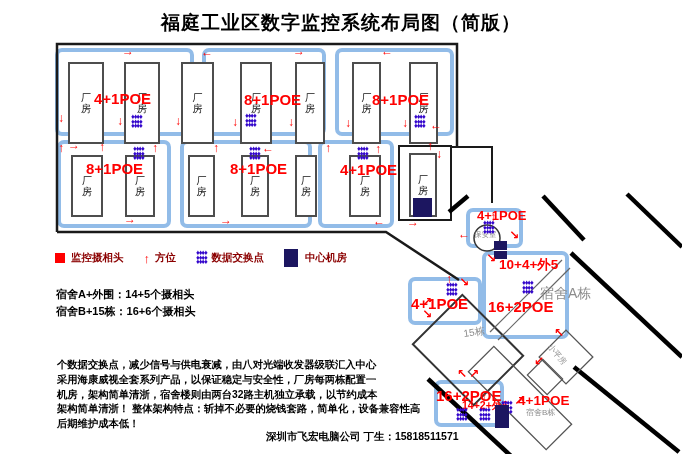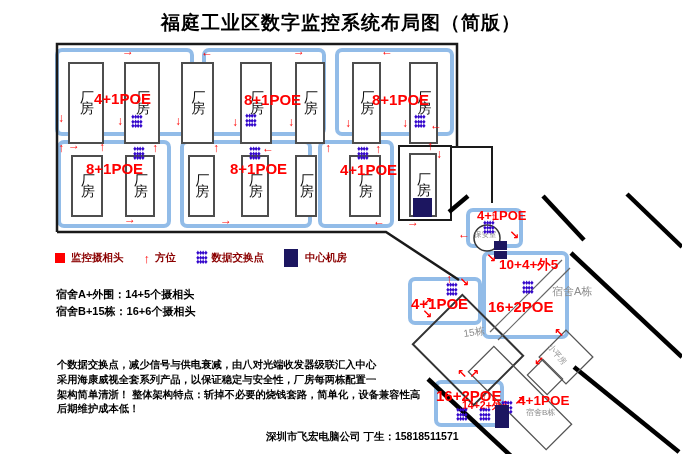--- a/index.html
+++ b/index.html
@@ -5,22 +5,22 @@
   html,body{margin:0;padding:0;background:#fff;}
   #canvas{position:relative;width:682px;height:454px;background:#fff;overflow:hidden;
           font-family:"Liberation Sans","DejaVu Sans",sans-serif;}
   .title{position:absolute;left:0;top:10px;width:682px;text-align:center;font-size:19px;
          font-weight:bold;color:#000;letter-spacing:1px;z-index:5;}
   .block{position:absolute;border:4px solid var(--blue);border-radius:7px;background:#fff;
          box-sizing:border-box;z-index:1;}
   #shapes{position:absolute;left:0;top:0;z-index:2;pointer-events:none;}
   .room{position:absolute;border:2px solid var(--roomb);background:#fff;box-sizing:border-box;
         z-index:3;display:flex;align-items:center;justify-content:center;overflow:hidden;}
-  .room span{display:block;width:12px;font-size:14px;line-height:11px;color:#111;
-             word-break:break-all;text-align:left;}
+  .room span{display:block;width:12px;font-size:10px;line-height:11px;color:#111;
+             word-break:break-all;text-align:center;}
   .poe{position:absolute;color:var(--red);font-weight:bold;z-index:4;white-space:nowrap;line-height:1.05;}
   .glabel{position:absolute;color:var(--grey);z-index:4;white-space:nowrap;transform-origin:left top;line-height:1.05;}
   .cluster{color:var(--purple);font-size:7.5px;line-height:4.6px;letter-spacing:-1.2px;
            font-weight:bold;z-index:4;}
   .cluster.abs{position:absolute;}
   .arrow{position:absolute;color:var(--red);font-weight:bold;font-size:12px;line-height:11px;z-index:4;}
   .navy{position:absolute;background:var(--navy);z-index:4;}
   #legend{position:absolute;left:55px;top:249px;display:flex;align-items:center;
           font-weight:bold;font-size:10.5px;color:var(--maroon);z-index:4;white-space:nowrap;justify-content:center;}
   #legend .ic-cam{width:10px;height:10px;background:var(--red);margin-right:6px;}
@@ -129,21 +129,21 @@
       <div class="poe" style="left: 230px; top: 161px; font-size: 15px;">8+1POE</div>
       <div class="poe" style="left: 340px; top: 162px; font-size: 15px;">4+1POE</div>
       <div class="poe" style="left: 477px; top: 209px; font-size: 13px;">4+1POE</div>
       <div class="poe" style="left: 499px; top: 258px; font-size: 13.5px;">10+4+外5</div>
       <div class="poe" style="left: 488px; top: 299px; font-size: 15px;">16+2POE</div>
       <div class="poe" style="left: 411px; top: 296px; font-size: 15px;">4+1POE</div>
       <div class="poe" style="left: 436px; top: 388px; font-size: 15px;">16+2POE</div>
       <div class="poe" style="left: 462px; top: 400px; font-size: 10.5px;">14+2+外6</div>
       <div class="poe" style="left: 518px; top: 394px; font-size: 13.5px;">4+1POE</div>
       <div class="glabel" style="left: 474px; top: 231px; font-size: 7.5px;">保安室</div>
-      <div class="glabel" style="left: 552px; top: 286px; font-size: 11px;">宿舍A栋</div>
+      <div class="glabel" style="left: 540px; top: 286px; font-size: 14px;">宿舍A栋</div>
       <div class="glabel" style="left: 463px; top: 329px; font-size: 10px; transform: rotate(-8deg);">15栋</div>
       <div class="glabel" style="left: 552px; top: 343px; font-size: 8px; transform: rotate(50deg);">小平房</div>
       <div class="glabel" style="left: 526px; top: 409px; font-size: 8px;">宿舍B栋</div>
       <div class="cluster abs" style="left: 131px; top: 115px;">♦♦♦♦<br>♦♦♦♦<br>♦♦♦♦</div>
       <div class="cluster abs" style="left: 245px; top: 114px;">♦♦♦♦<br>♦♦♦♦<br>♦♦♦♦</div>
       <div class="cluster abs" style="left: 414px; top: 115px;">♦♦♦♦<br>♦♦♦♦<br>♦♦♦♦</div>
       <div class="cluster abs" style="left: 133px; top: 147px;">♦♦♦♦<br>♦♦♦♦<br>♦♦♦♦</div>
       <div class="cluster abs" style="left: 249px; top: 147px;">♦♦♦♦<br>♦♦♦♦<br>♦♦♦♦</div>
       <div class="cluster abs" style="left: 357px; top: 147px;">♦♦♦♦<br>♦♦♦♦<br>♦♦♦♦</div>
       <div class="cluster abs" style="left: 483px; top: 221px;">♦♦♦♦<br>♦♦♦♦<br>♦♦♦♦</div>
@@ -210,19 +210,20 @@
   </div>
 
   <div id="stats">
     <div>宿舍A+外围：14+5个摄相头</div>
     <div>宿舍B+15栋：16+6个摄相头</div>
   </div>
 
   <div id="desc">
     <div>个数据交换点，减少信号与供电衰减，由八对光端收发器级联汇入中心</div>
     <div>采用海康威视全套系列产品，以保证稳定与安全性，厂房每两栋配置一</div>
+    <div>机房，架构简单清浙，宿舍楼则由两台32路主机独立承载，以节约成本</div>
     <div>架构简单清浙！ 整体架构特点：斩掉不必要的烧钱套路，简单化，设备兼容性高</div>
     <div>后期维护成本低！</div>
   </div>
 
   <div id="footer">深圳市飞宏电脑公司 丁生：15818511571</div>
 
 </div>
 
 </body></html>

